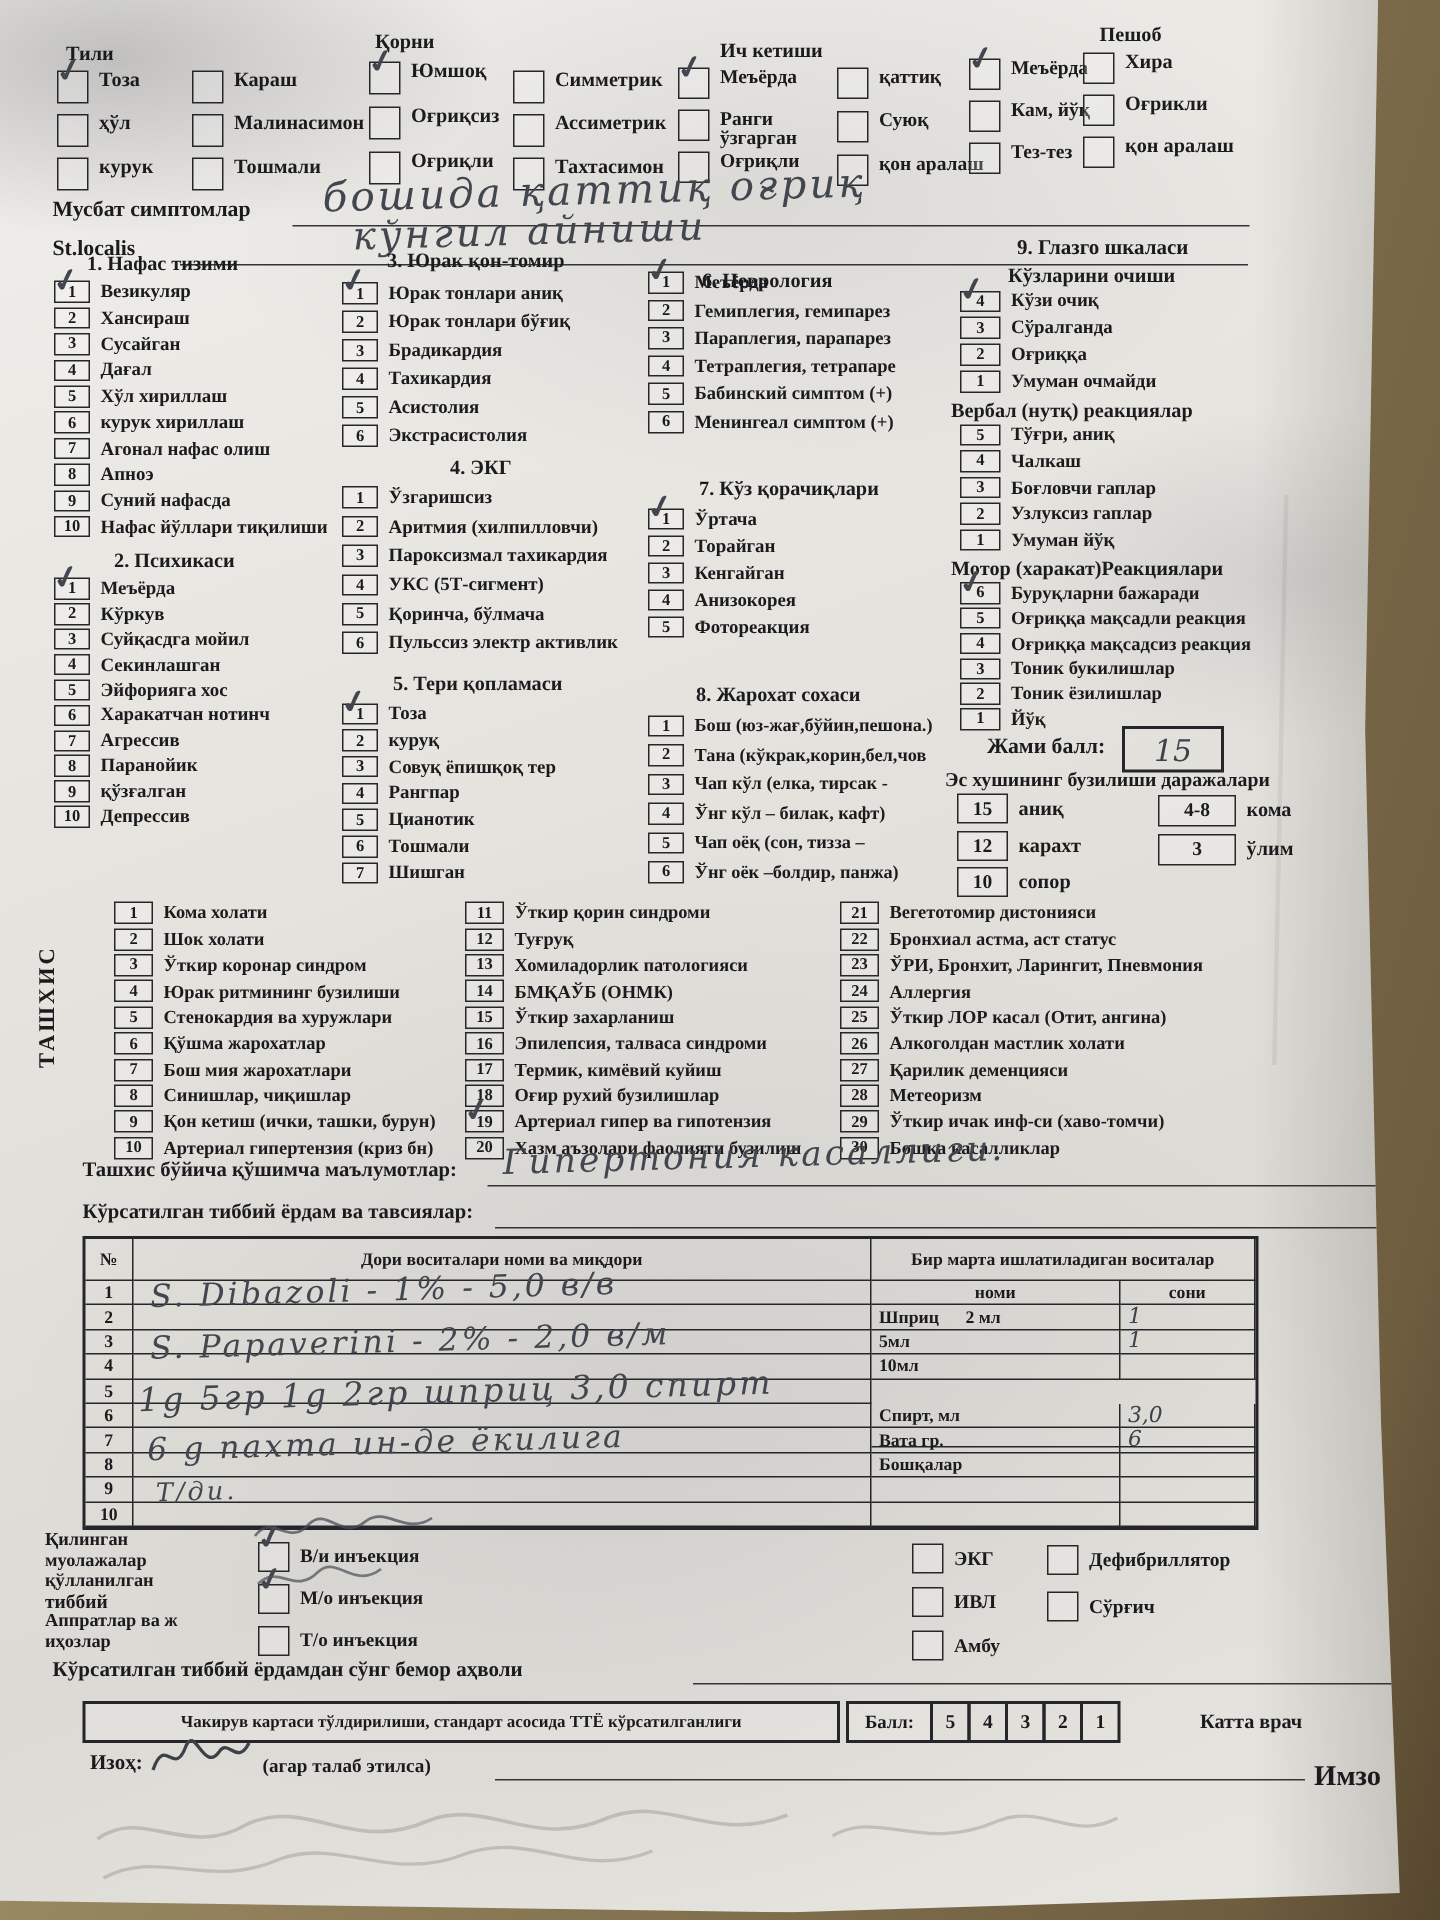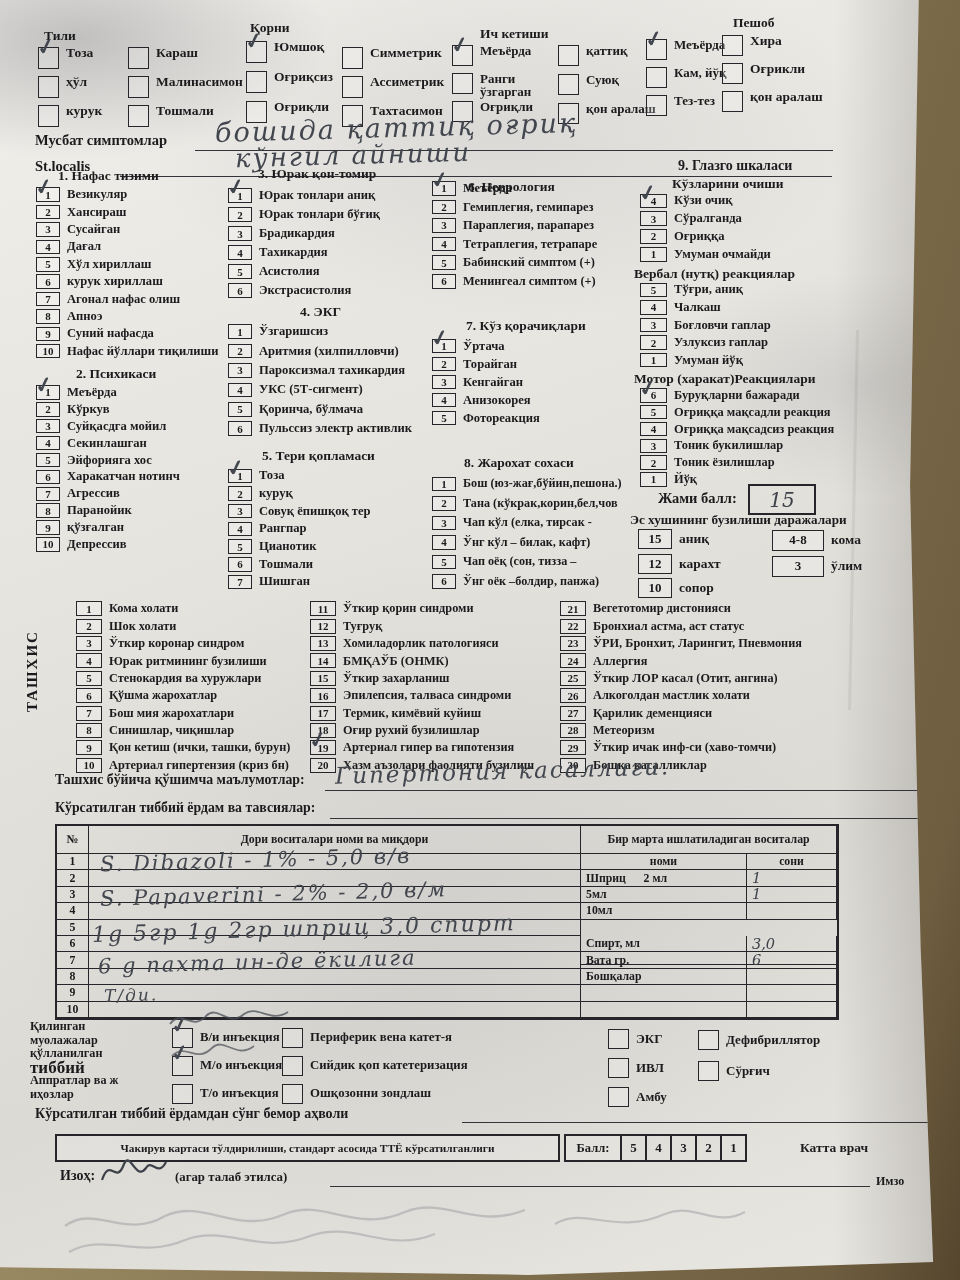--- a/index.html
+++ b/index.html
@@ -741,53 +741,39 @@
   <div class="hw" style="left:100px;top:848px;font-size:21px">S. Dibazoli - 1% - 5,0 в/в</div>
   <div class="hw" style="left:100px;top:882px;font-size:21px">S. Papaverini - 2% - 2,0 в/м</div>
   <div class="hw" style="left:92px;top:916px;font-size:22px">1g 5гр  1g 2гр  шприц  3,0 спирт</div>
   <div class="hw" style="left:98px;top:950px;font-size:21px">6 g пахта ин-де ёкилига</div>
   <div class="hw" style="left:104px;top:985px;font-size:17px">Т/ди.</div>
 
   <div class="abs" style="left:30px;top:1020px;width:142px">
     <div class="printed" style="font-size:12.2px;line-height:13.5px">Қилинган</div>
     <div class="printed" style="font-size:12.2px;line-height:13.5px">муолажалар</div>
     <div class="printed" style="font-size:12.2px;line-height:13.5px">қўлланилган</div>
-    <div class="printed" style="font-size:17px;line-height:13.5px">тиббий</div>
+    <div class="printed" style="font-size:13px;line-height:13.5px">тиббий</div>
     <div class="printed" style="font-size:12.2px;line-height:13.5px">Аппратлар ва ж</div>
     <div class="printed" style="font-size:12.2px;line-height:13.5px">иҳозлар</div>
   </div>
 
   <div class="ck-list" style="left:172px;top:1024px;--rh:28px;--bw:21px;--bh:20px;--fs:12.8px">
       <div class="ck-row">
         <span class="ck-box"></span>
         <span class="tick">✓</span>
         <span class="ck-label">В/и инъекция</span>
       </div>
       <div class="ck-row">
         <span class="ck-box"></span>
         <span class="tick">✓</span>
         <span class="ck-label">М/о инъекция</span>
       </div>
       <div class="ck-row">
         <span class="ck-box"></span>
         <span class="ck-label">Т/о инъекция</span>
-      </div>
-    </div>
-  <div class="ck-list" style="left:282px;top:1024px;--rh:28px;--bw:21px;--bh:20px;--fs:12.8px">
-      <div class="ck-row">
-        <span class="ck-box"></span>
-        <span class="ck-label">Периферик вена катет-я</span>
-      </div>
-      <div class="ck-row">
-        <span class="ck-box"></span>
-        <span class="ck-label">Сийдик қоп катетеризация</span>
-      </div>
-      <div class="ck-row">
-        <span class="ck-box"></span>
-        <span class="ck-label">Ошқозонни зондлаш</span>
       </div>
     </div>
   <div class="ck-list" style="left:608px;top:1024px;--rh:29px;--bw:21px;--bh:20px;--fs:13px">
       <div class="ck-row">
         <span class="ck-box"></span>
         <span class="ck-label">ЭКГ</span>
       </div>
       <div class="ck-row">
         <span class="ck-box"></span>
         <span class="ck-label">ИВЛ</span>
@@ -828,21 +814,21 @@
       </div>
   </div>
   <div class="abs printed" style="left:800px;top:1140px;font-size:13.5px">Катта врач</div>
 
   <div class="abs printed" style="left:60px;top:1168px;font-size:14px">Изоҳ:</div>
   <svg class="abs" style="left:96px;top:1150px" width="74" height="42">
     <path d="M6 30 C 14 6, 20 36, 28 14 C 34 0, 40 32, 50 18 C 56 8, 62 28, 70 12" stroke="#3d4149" stroke-width="2.2" fill="none"></path>
   </svg>
   <div class="abs printed" style="left:175px;top:1170px;font-size:12.8px">(агар талаб этилса)</div>
   <div class="uline" style="left:330px;top:1186px;width:540px"></div>
-  <div class="abs printed" style="left:876px;top:1174px;font-size:12px">Имзо</div>
+  <div class="abs printed" style="left:876px;top:1174px;font-size:19px">Имзо</div>
 
   <div class="crease" style="left:852px;top:330px;height:380px"></div>
   <svg class="ghost" style="left:55px;top:1196px" width="700" height="66">
     <path d="M10 30 C 40 8, 70 44, 110 20 C 150 2, 180 40, 230 18 C 270 2, 300 38, 350 16 C 390 0, 420 34, 470 14" stroke="#6d727c" stroke-width="2.4" fill="none"></path>
     <path d="M14 56 C 50 36, 84 64, 130 44 C 170 28, 205 60, 255 40 C 300 24, 330 58, 380 38" stroke="#6d727c" stroke-width="2.2" fill="none"></path>
     <path d="M500 28 C 530 10, 560 40, 610 18 C 640 6, 660 32, 690 16" stroke="#6d727c" stroke-width="2.2" fill="none"></path>
   </svg>
 </div>
 
 </body></html>

